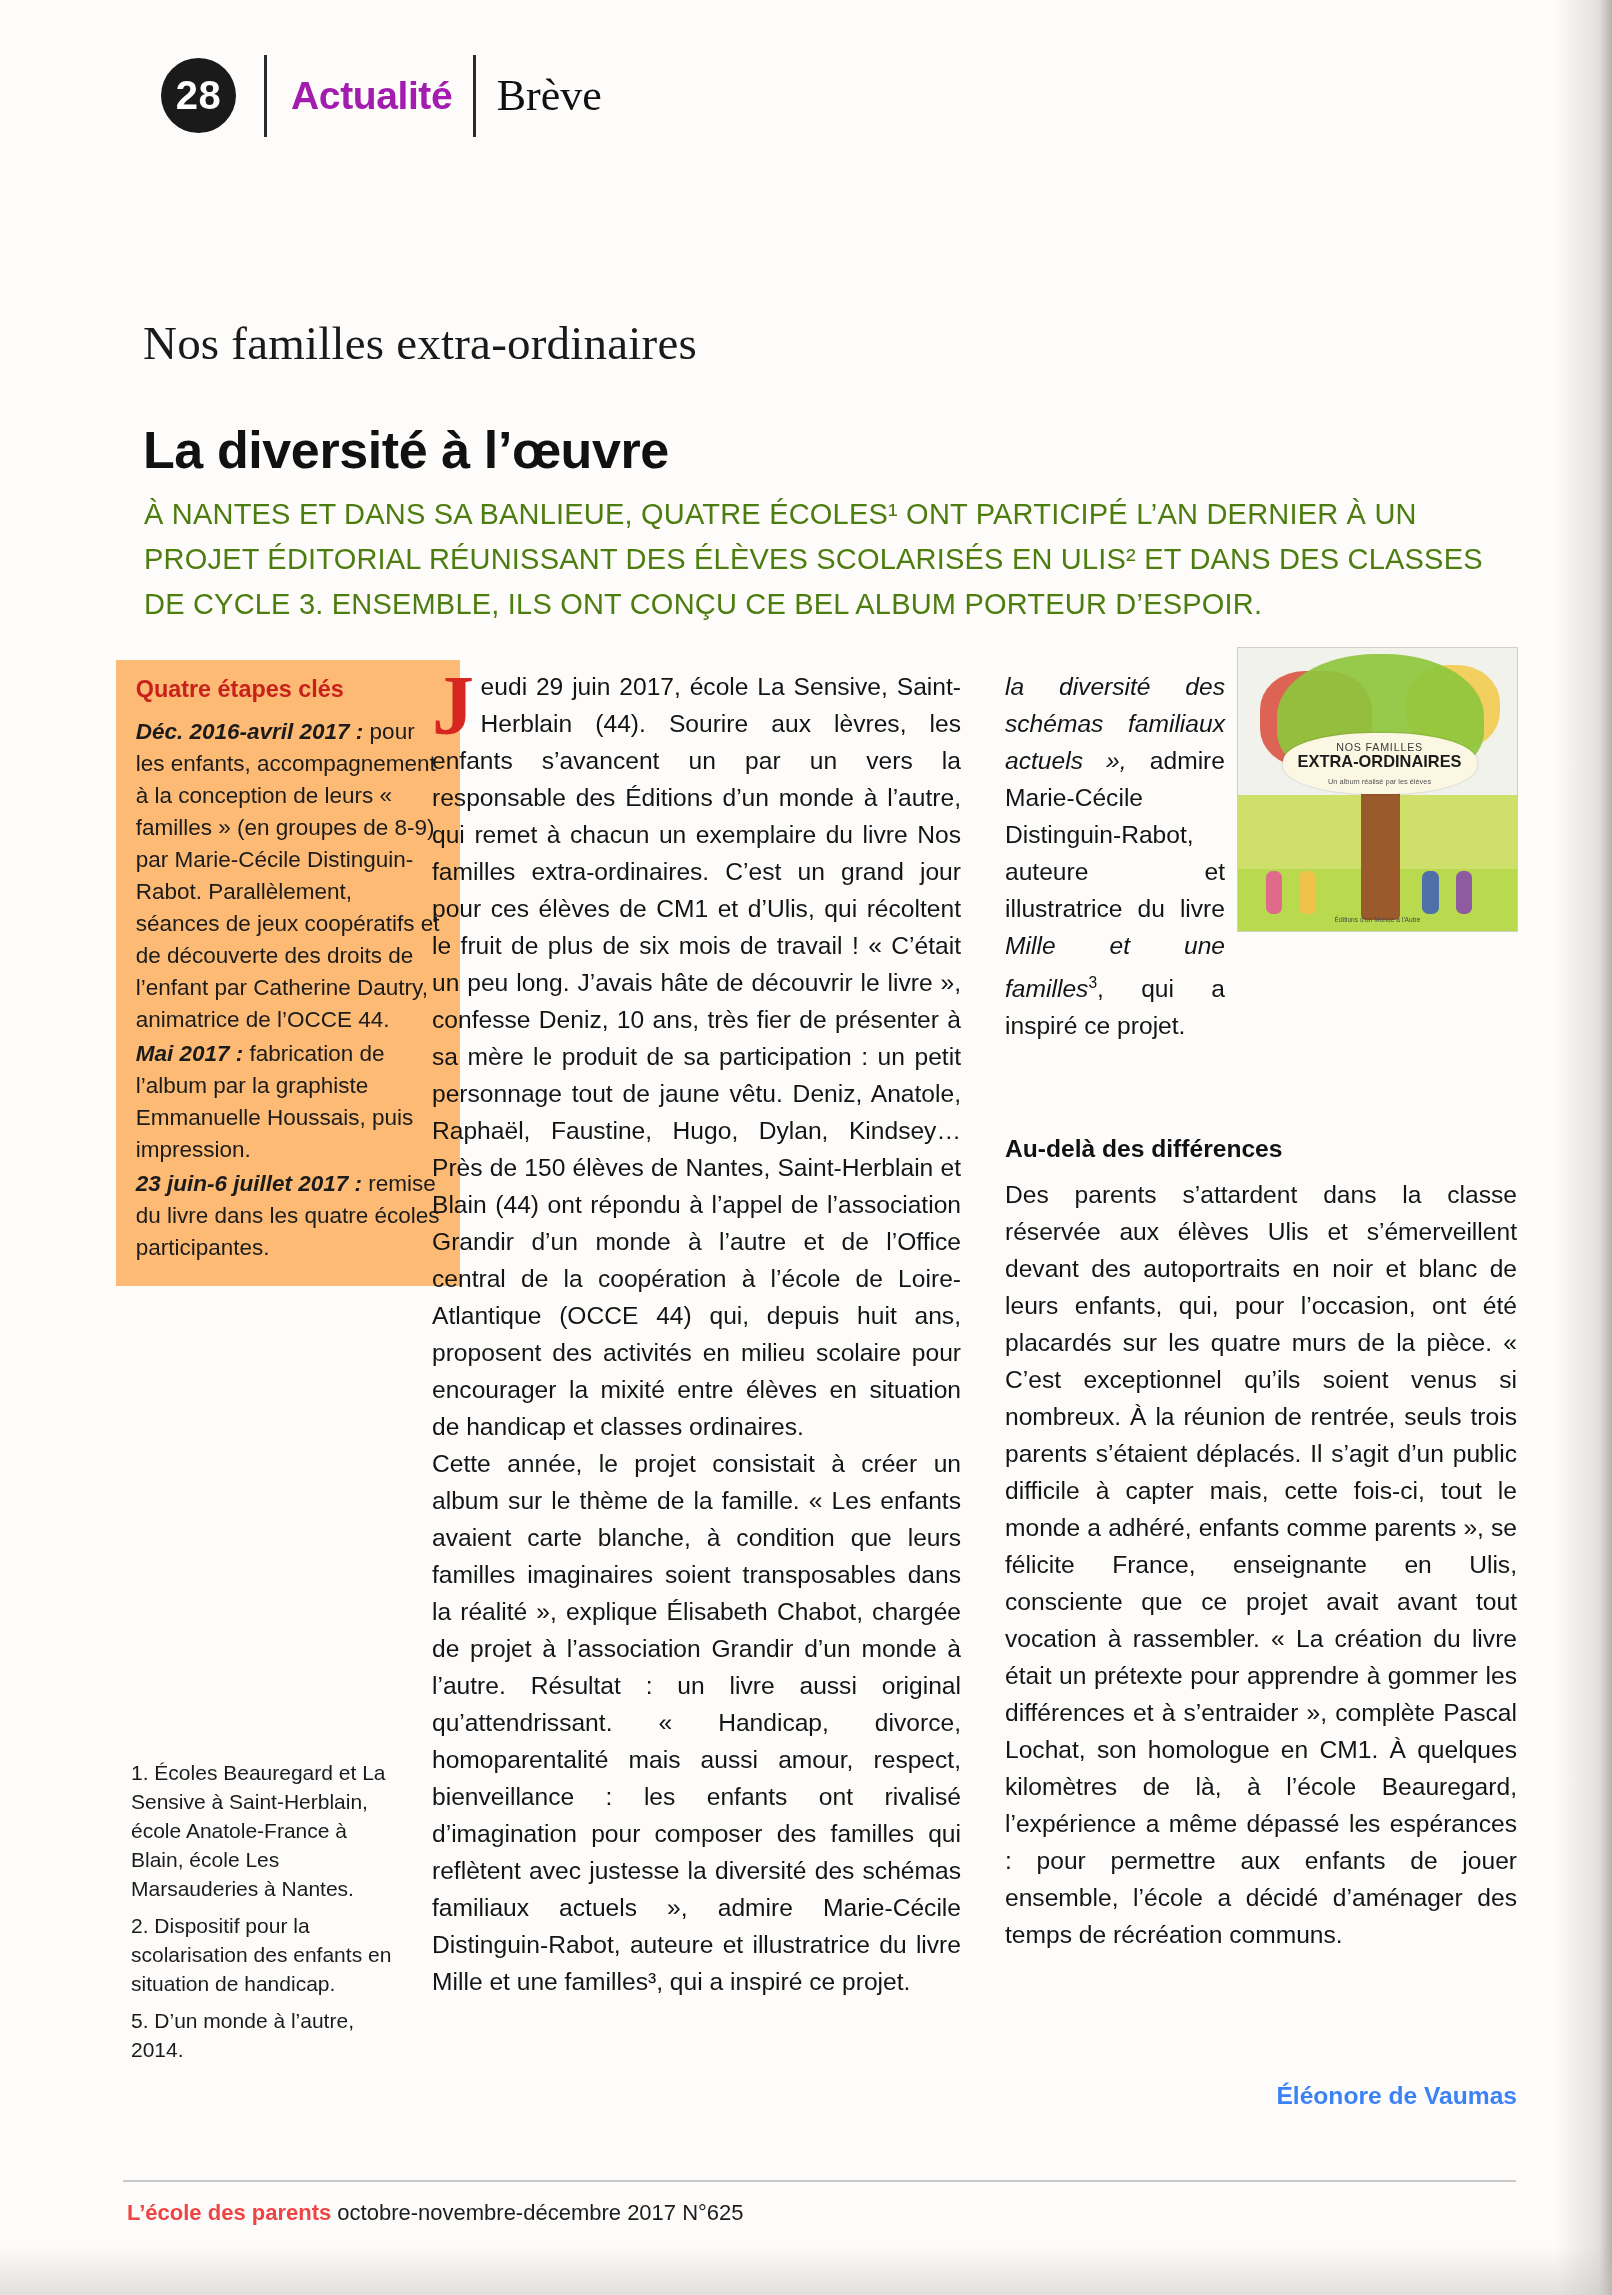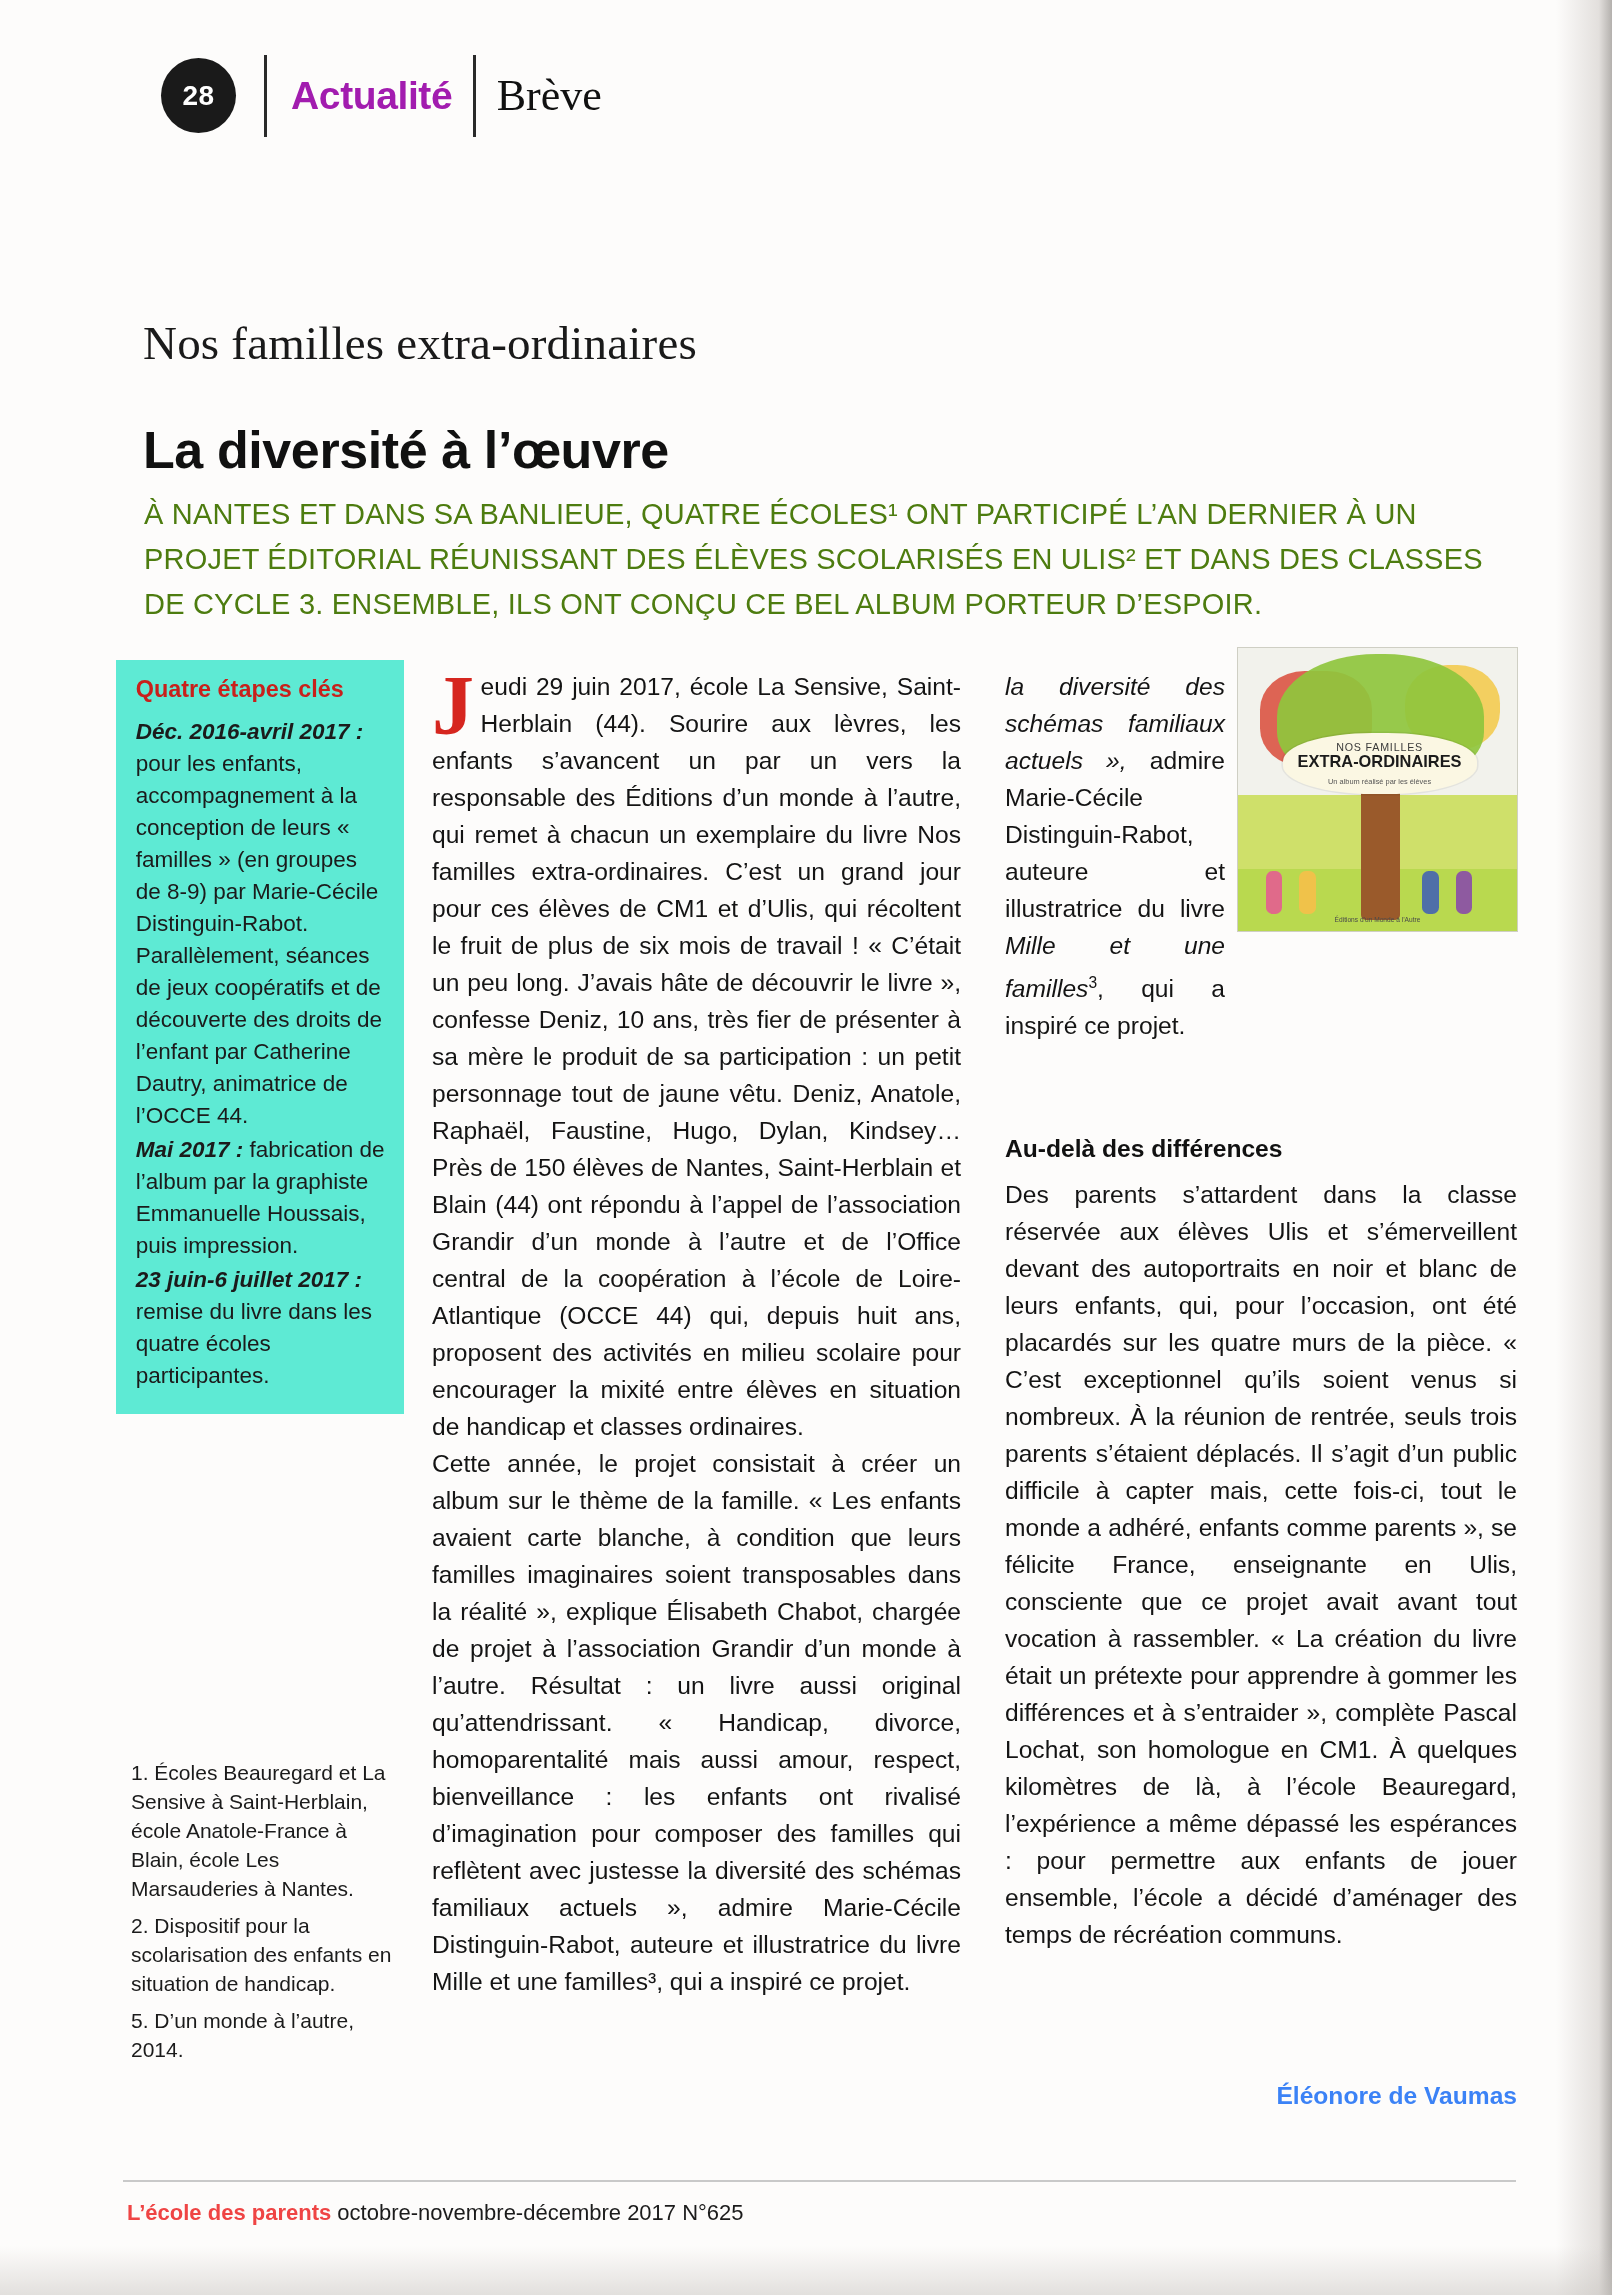--- a/index.html
+++ b/index.html
@@ -48,21 +48,21 @@
     height: 89px;
   }
   .page-badge {
     width: 75px; height: 75px;
     border-radius: 50%;
     background: #1a1a1a;
     color: #ffffff;
     display: flex;
     align-items: center;
     justify-content: center;
-    font-size: 28px;
+    font-size: 40px;
     font-weight: bold;
     letter-spacing: 0.4px;
   }
   .hdr-rule {
     width: 2.5px;
     height: 82px;
     background: #2a2a2a;
     margin-left: 28px;
     margin-right: 24.6px;
   }
@@ -116,22 +116,22 @@
     line-height: 45px;
     color: #4d7c0f;
     letter-spacing: 0.2px;
   }
 
   
   .sidebox {
     position: absolute;
     left: 116px;
     top: 660px;
-    width: 288px;
-    background: #5eead4;
+    width: 344px;
+    background: #fdba74;
     padding: 16.4px 18px 21px 19.7px;
     box-sizing: border-box;
   }
   .sidebox-title {
     font-size: 23.4px;
     font-weight: bold;
     color: #c8201b;
     margin-bottom: 13px;
   }
   .sidebox p {

